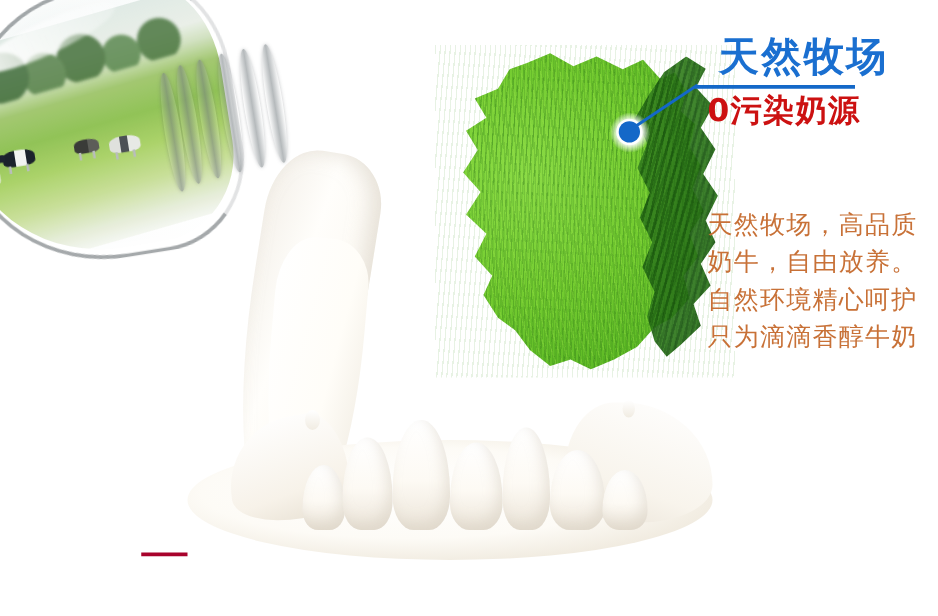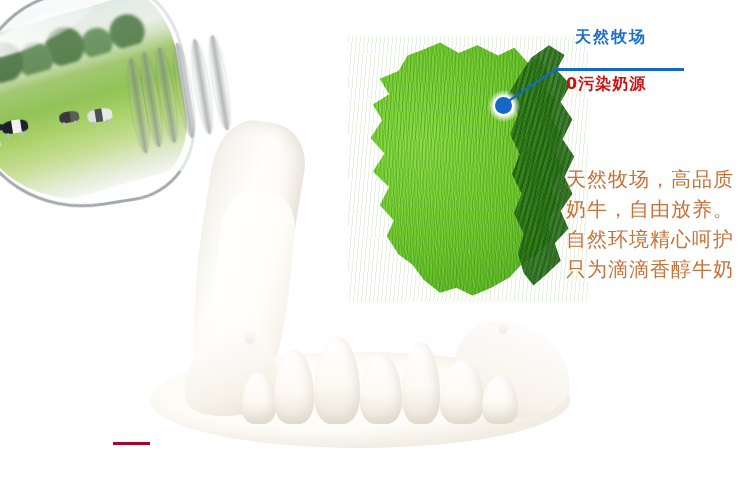--- a/index.html
+++ b/index.html
@@ -178,26 +178,26 @@
     position:absolute;left:500px;top:62px;width:62px;height:46px;
     pointer-events:none;
   }
   .underline{
     position:absolute;left:556px;top:68px;width:128px;height:3px;background:#1468c8;
   }
 
   
   .title-cn{
     position:absolute;left:575px;top:29px;
-    font-size:16px;line-height:1;font-weight:bold;letter-spacing:2px;
+    font-size:32px;line-height:1;font-weight:bold;letter-spacing:2px;
     color:#1a6fd0;white-space:nowrap;
   }
   .subtitle-cn{
     position:absolute;left:566px;top:76px;
-    font-size:16px;line-height:1;font-weight:bold;letter-spacing:1px;
+    font-size:25px;line-height:1;font-weight:bold;letter-spacing:1px;
     color:#cc1111;white-space:nowrap;
   }
   .body-cn{
     position:absolute;left:566px;top:164px;width:190px;
     font-size:20px;line-height:30px;letter-spacing:1px;
     color:#c87137;
   }
   .body-cn div{white-space:nowrap;}
 
   

